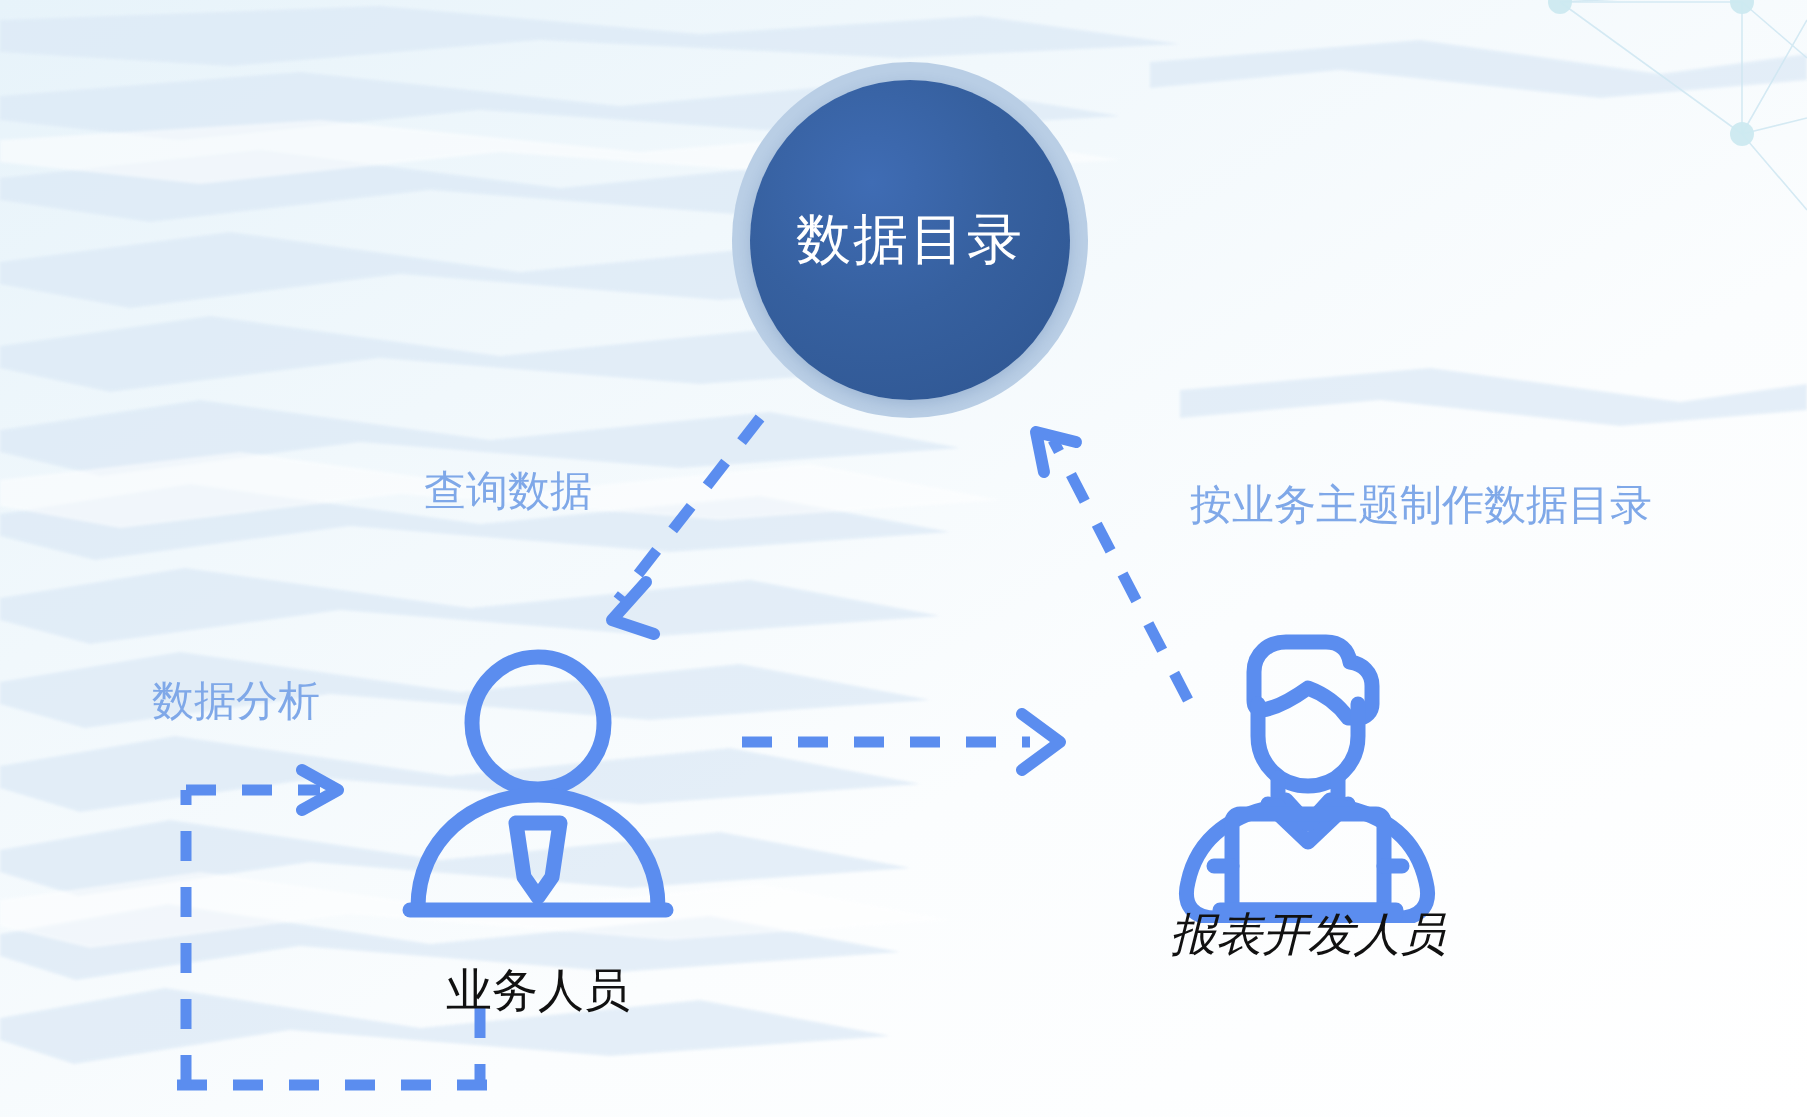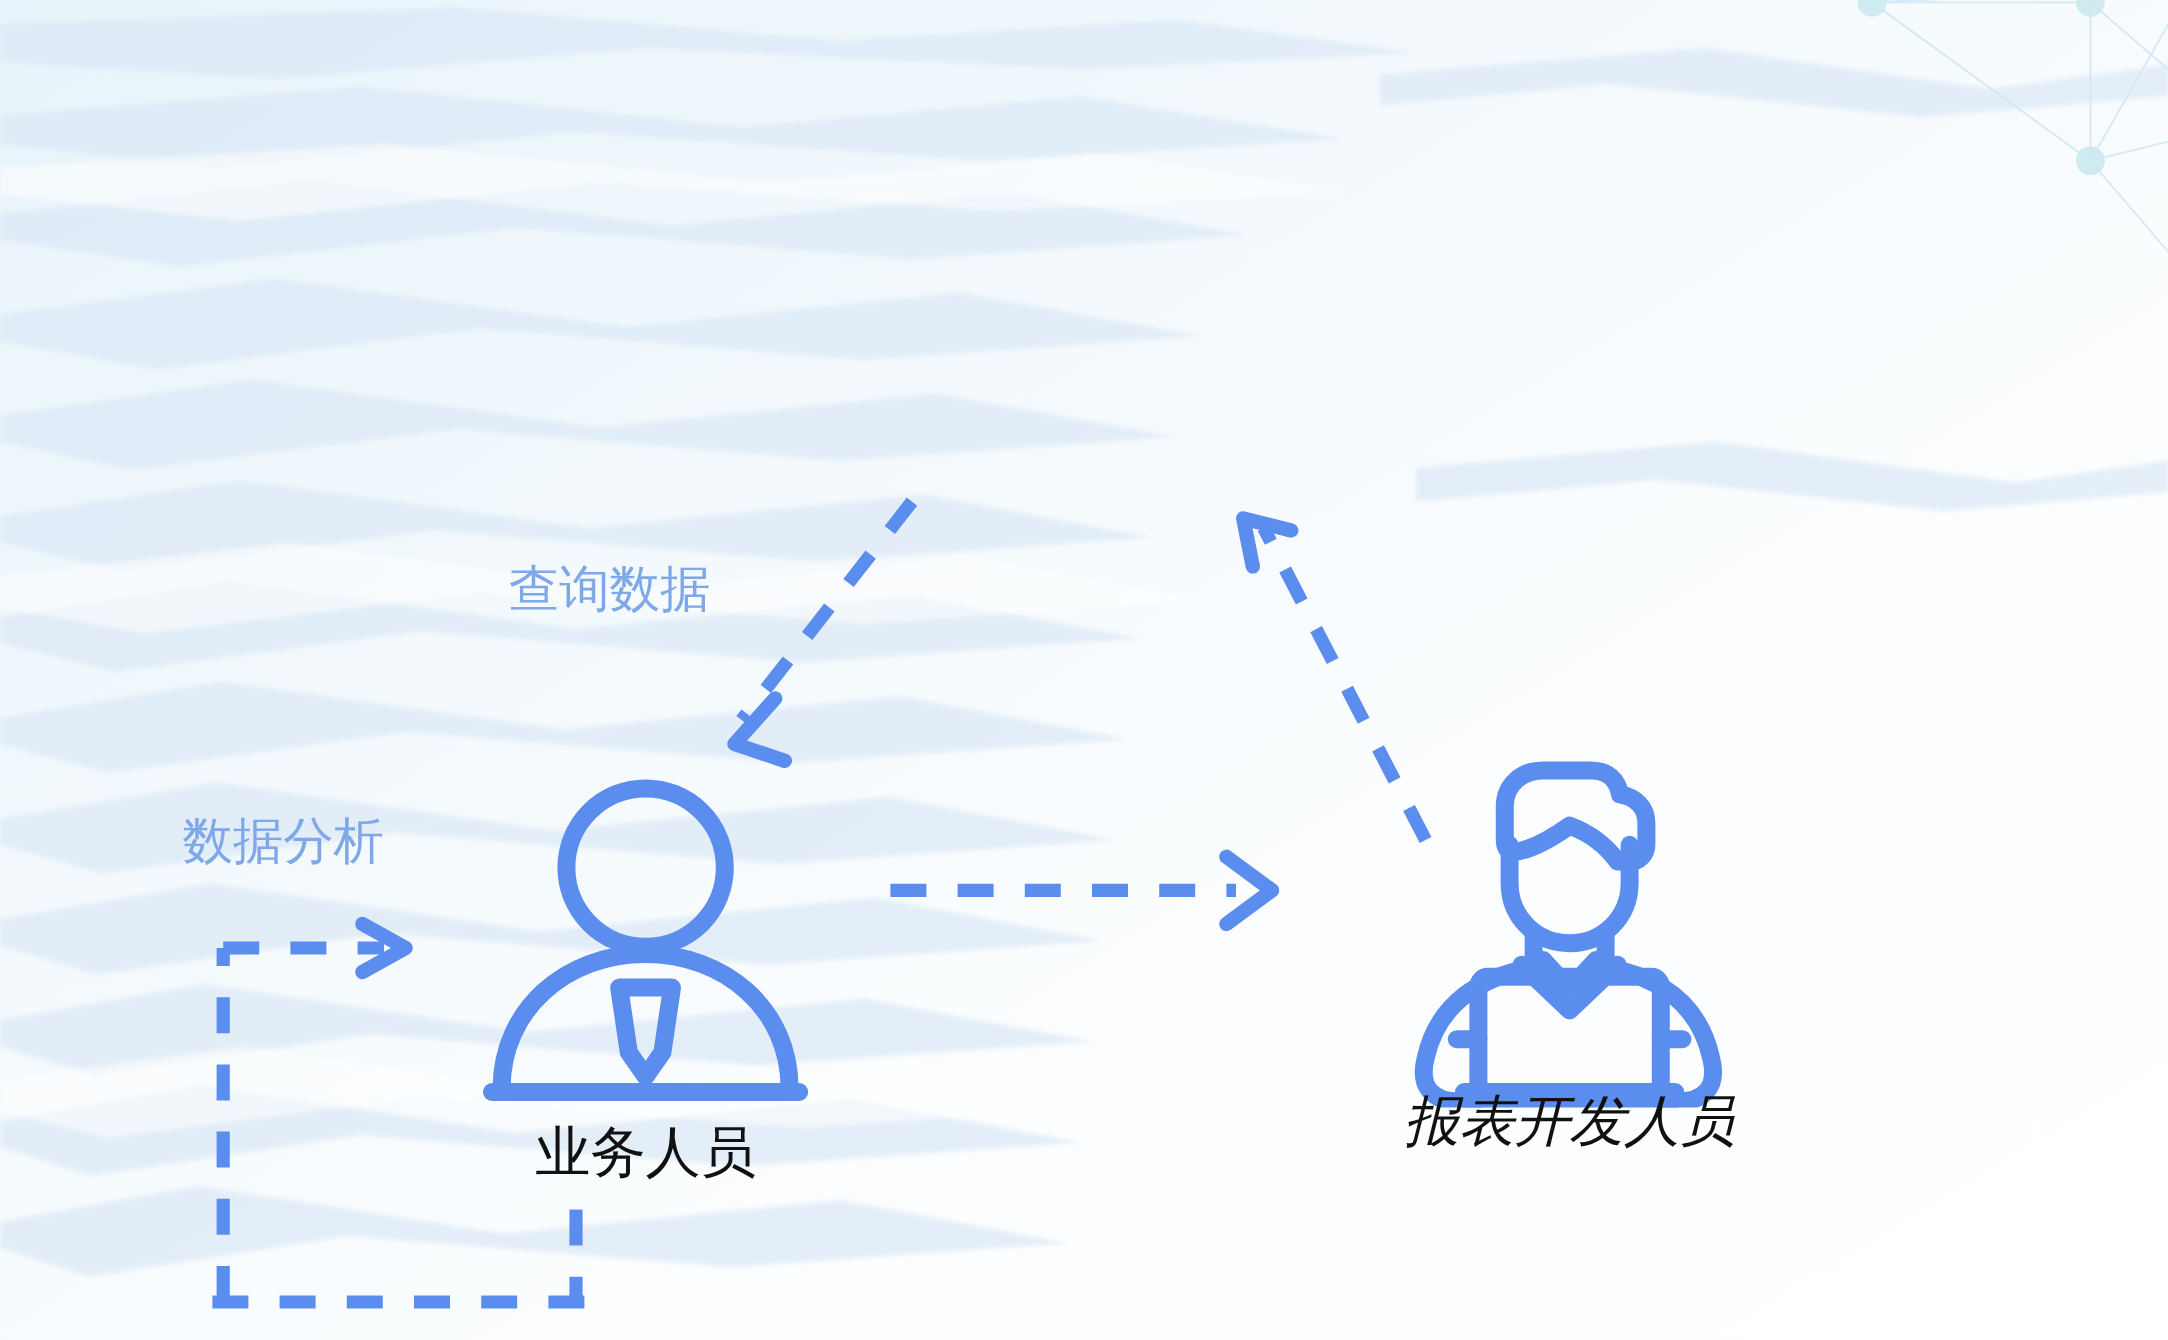--- a/index.html
+++ b/index.html
@@ -129,20 +129,25 @@
       <line x1="1742" y1="2" x2="1560" y2="2"></line>
       <line x1="1742" y1="134" x2="1807" y2="118"></line>
     </g>
     <g fill="#cdeaf1" opacity="0.95">
       <circle cx="1560" cy="2" r="12"></circle>
       <circle cx="1742" cy="134" r="12"></circle>
       <circle cx="1742" cy="2" r="12"></circle>
     </g>
   </svg>
 
+  <div class="hub">
+    <div class="hub-inner">
+      <span class="hub-label">数据目录</span>
+    </div>
+  </div>
 
   <svg id="edges-svg" viewBox="0 0 1807 1117" preserveAspectRatio="none" aria-hidden="true">
     <g stroke="#5b8def" stroke-width="11" fill="none" stroke-linecap="butt" stroke-dasharray="30 26">
 
       <line x1="760" y1="418" x2="618" y2="600"></line>
 
       <line x1="742" y1="742" x2="1030" y2="742"></line>
 
       <line x1="1188" y1="700" x2="1053" y2="440"></line>
 
@@ -163,35 +168,36 @@
 
       <polyline points="1044,472 1036,432 1076,442"></polyline>
 
       <polyline points="302,770 338,790 302,810"></polyline>
     </g>
   </svg>
 
   <div class="edge-label" style="left:424px; top:452px;">查询数据</div>
 
 
+  <div class="edge-label" style="left:1190px; top:466px;">按业务主题制作数据目录</div>
 
   <div class="edge-label" style="left:152px; top:662px;">数据分析</div>
 
   <div class="actor-icon" style="left:398px; top:645px; width:280px; height:275px;">
     <svg width="280" height="275" viewBox="0 0 280 275">
       <g fill="none" stroke="#5b8def" stroke-width="15" stroke-linecap="round" stroke-linejoin="round">
         <circle cx="140" cy="78" r="66"></circle>
         <path d="M20 262 C20 196 74 150 140 150 C206 150 260 196 260 262"></path>
         <path d="M118 178 L162 178 L154 232 L140 252 L126 232 Z"></path>
       </g>
       <line x1="12" y1="265" x2="268" y2="265" stroke="#5b8def" stroke-width="15" stroke-linecap="round"></line>
     </svg>
   </div>
 
-  <div class="actor-name" style="left:398px; top:930px; width:280px;">业务人员</div>
+  <div class="actor-name" style="left:398px; top:960px; width:280px;">业务人员</div>
 
   <div class="actor-icon" style="left:1158px; top:618px; width:300px; height:305px;">
     <svg width="300" height="305" viewBox="0 0 300 305">
       <g fill="none" stroke="#5b8def" stroke-width="15" stroke-linecap="round" stroke-linejoin="round">
 
         <path d="M96 54 C96 36 110 24 128 24 L168 24 C182 24 190 32 192 44
                  C204 46 214 54 214 68 L214 86 C214 94 208 100 200 100
                  L190 100 C180 86 166 76 150 70
                  C136 80 120 90 104 92 C98 92 96 88 96 82 Z"></path>
 

